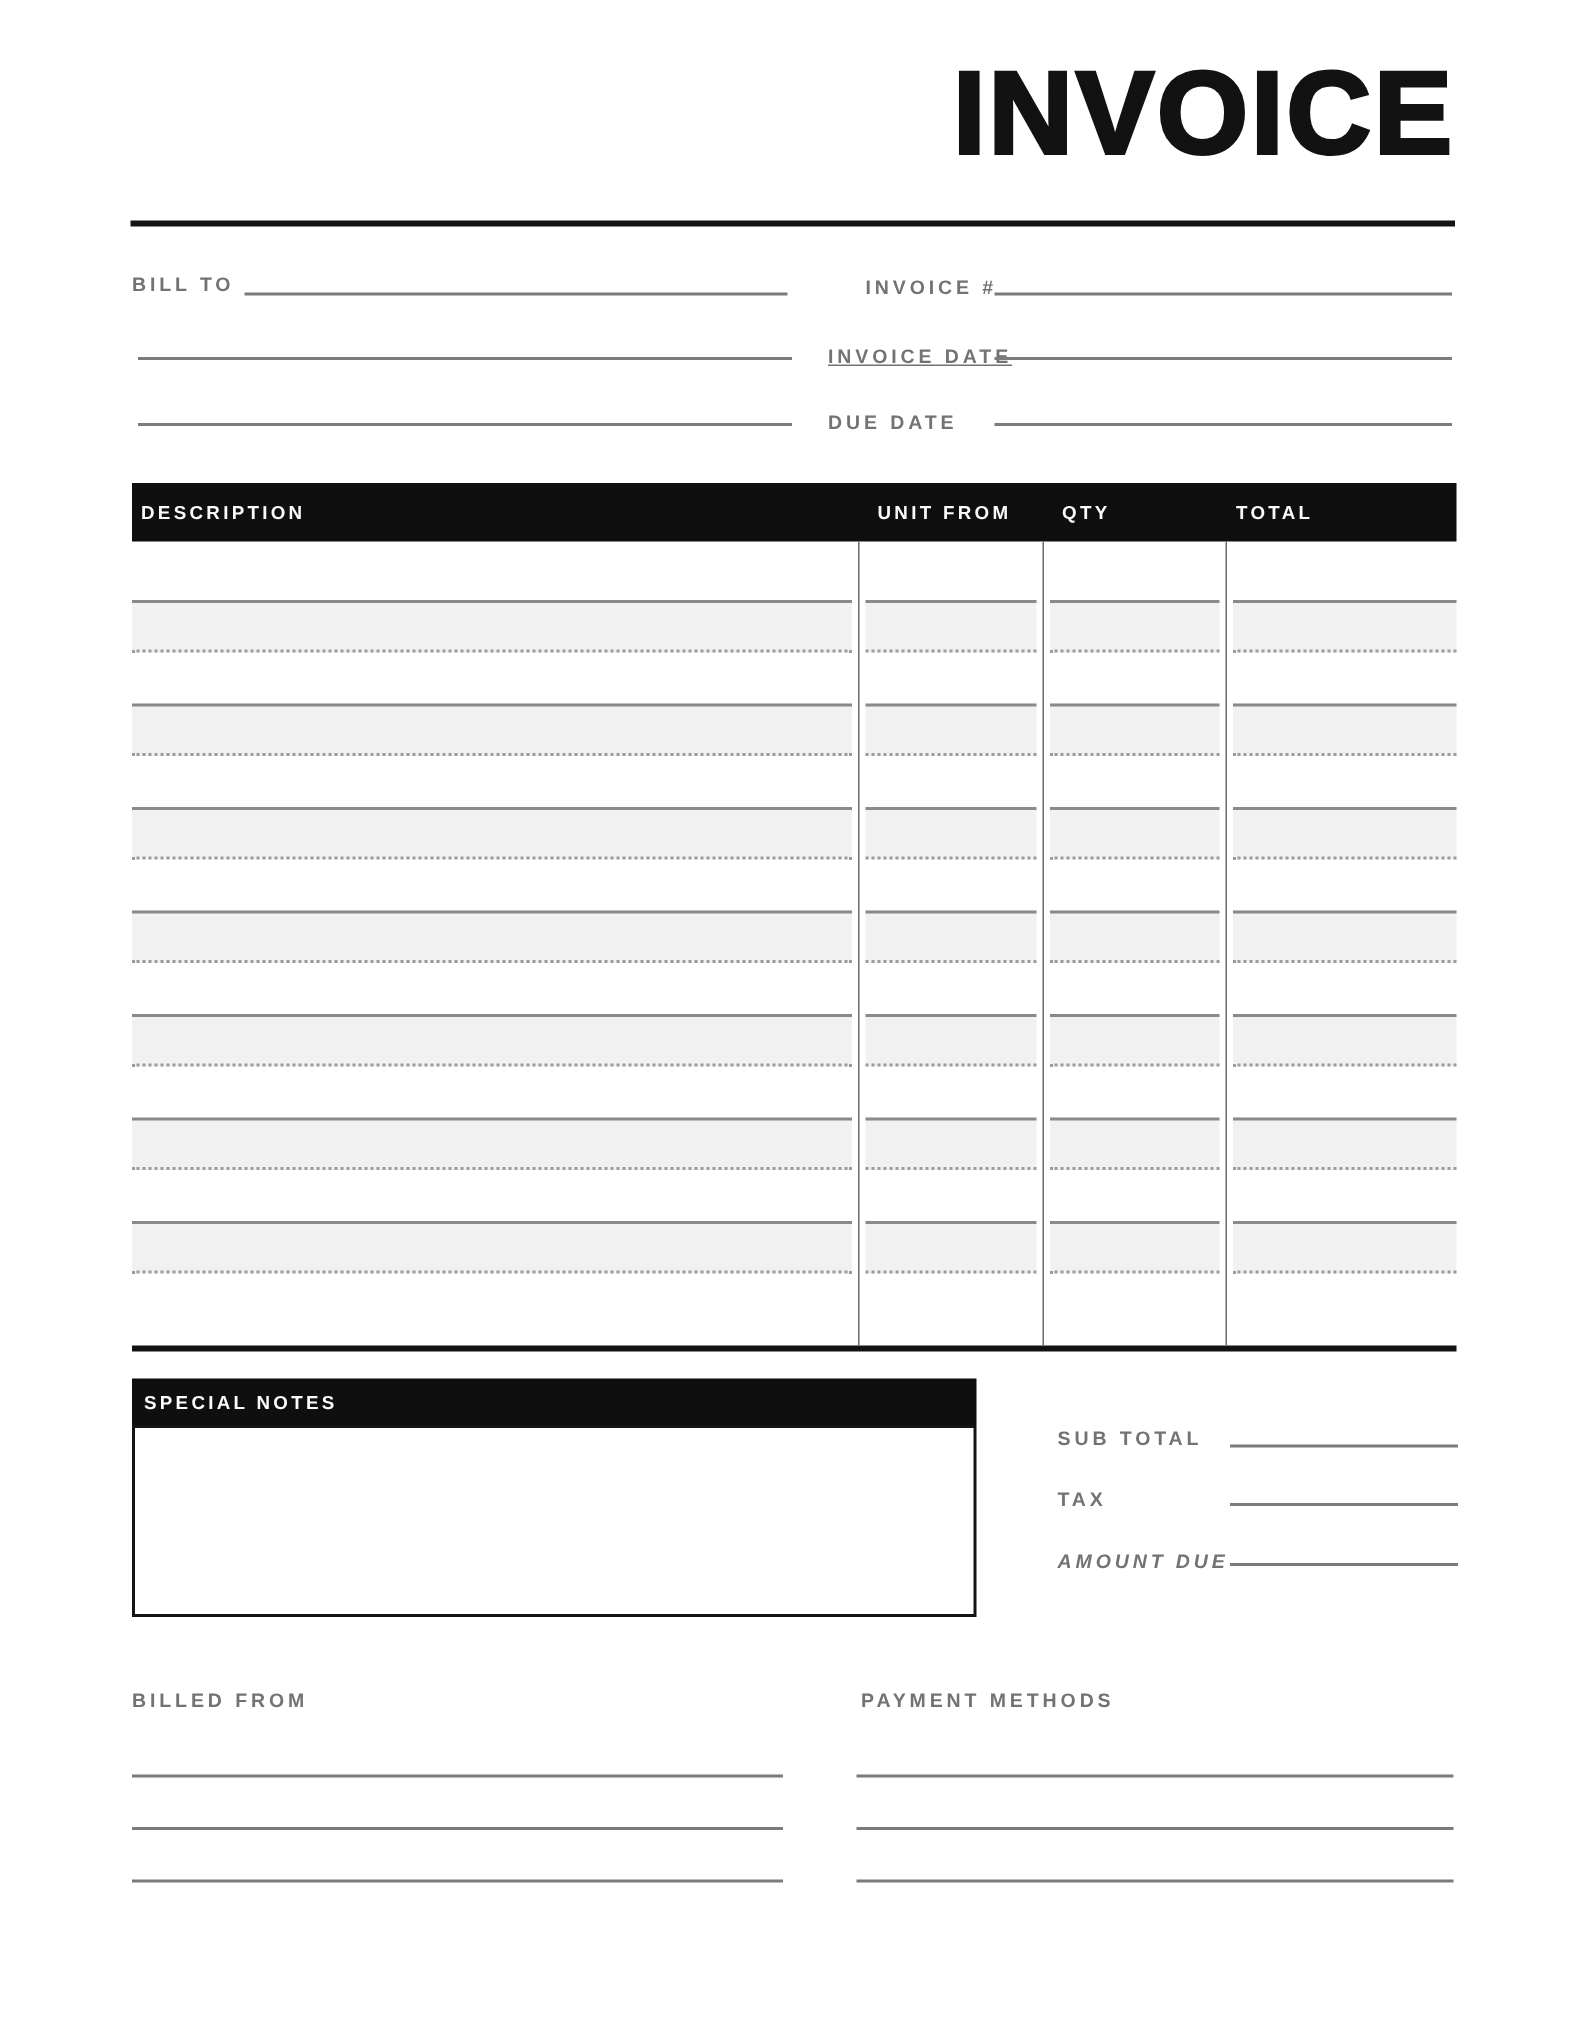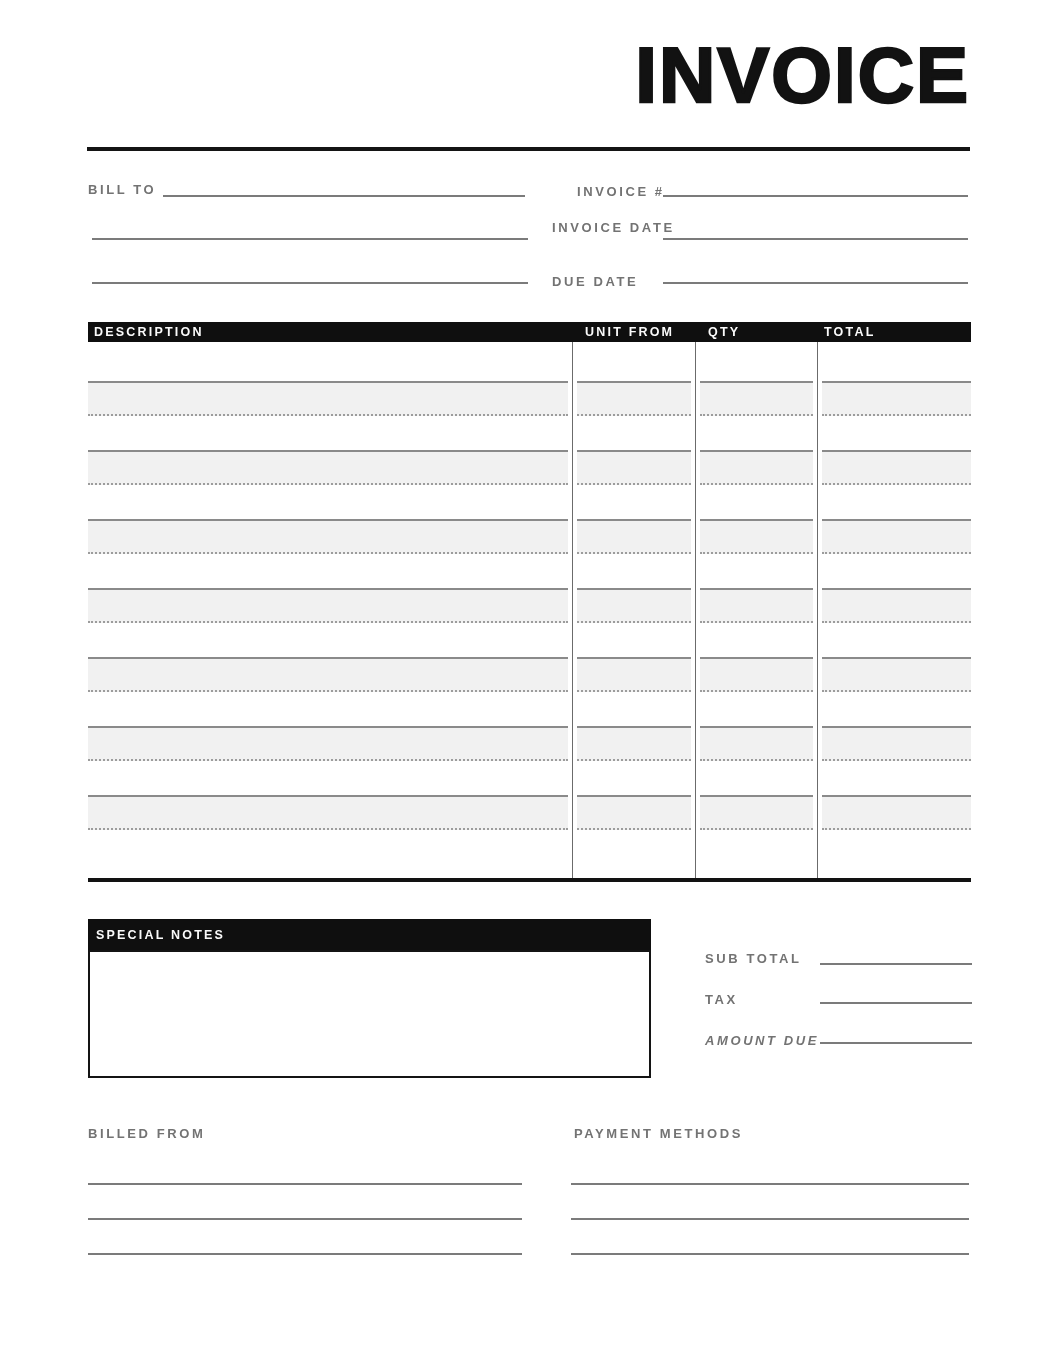--- a/index.html
+++ b/index.html
@@ -26,21 +26,21 @@
   .top-rule{
     position:absolute;left:87px;top:147px;width:883px;height:4px;background:#141414;
   }
 
   
   .items-table{
     position:absolute;left:88px;top:322px;width:883px;
     border-bottom:4px solid #121212;
   }
   .items-header{
-    display:flex;height:20px;background:#0f0f0f;color:#fafafa;
+    display:flex;height:39px;background:#0f0f0f;color:#fafafa;
     font-size:12.5px;font-weight:700;letter-spacing:2.2px;
     align-items:center;
   }
   .items-header .hcell{box-sizing:border-box;}
   .items-body{display:flex;}
   .col{box-sizing:border-box;}
   .col + .col{border-left:1.5px solid #6b6b6b;}
   .spacer{width:100%;}
   .band{
     box-sizing:border-box;height:35px;background:#f1f1f1;
@@ -77,21 +77,21 @@
   <div class="top-rule"></div>
 
   <div class="label" style="left:88px;top:182px;">BILL TO</div>
   <div class="fill-line" style="left:163px;top:195px;width:362px;"></div>
   <div class="fill-line" style="left:92px;top:238px;width:436px;"></div>
   <div class="fill-line" style="left:92px;top:282px;width:436px;"></div>
 
   <div class="label" style="left:577px;top:184px;">INVOICE #</div>
   <div class="fill-line" style="left:663px;top:195px;width:305px;"></div>
 
-  <div class="label" style="left:552px;top:220px;">INVOICE DATE</div>
+  <div class="label" style="left:552px;top:230px;text-decoration:underline;">INVOICE DATE</div>
   <div class="fill-line" style="left:663px;top:238px;width:305px;"></div>
 
   <div class="label" style="left:552px;top:274px;">DUE DATE</div>
   <div class="fill-line" style="left:663px;top:282px;width:305px;"></div>
 
   <div class="items-table">
     <div class="items-header">
       <div class="hcell" style="width:484px;padding-left:6px;">DESCRIPTION</div>
       <div class="hcell" style="width:123px;padding-left:13px;">UNIT FROM</div>
       <div class="hcell" style="width:122px;padding-left:13px;">QTY</div>

